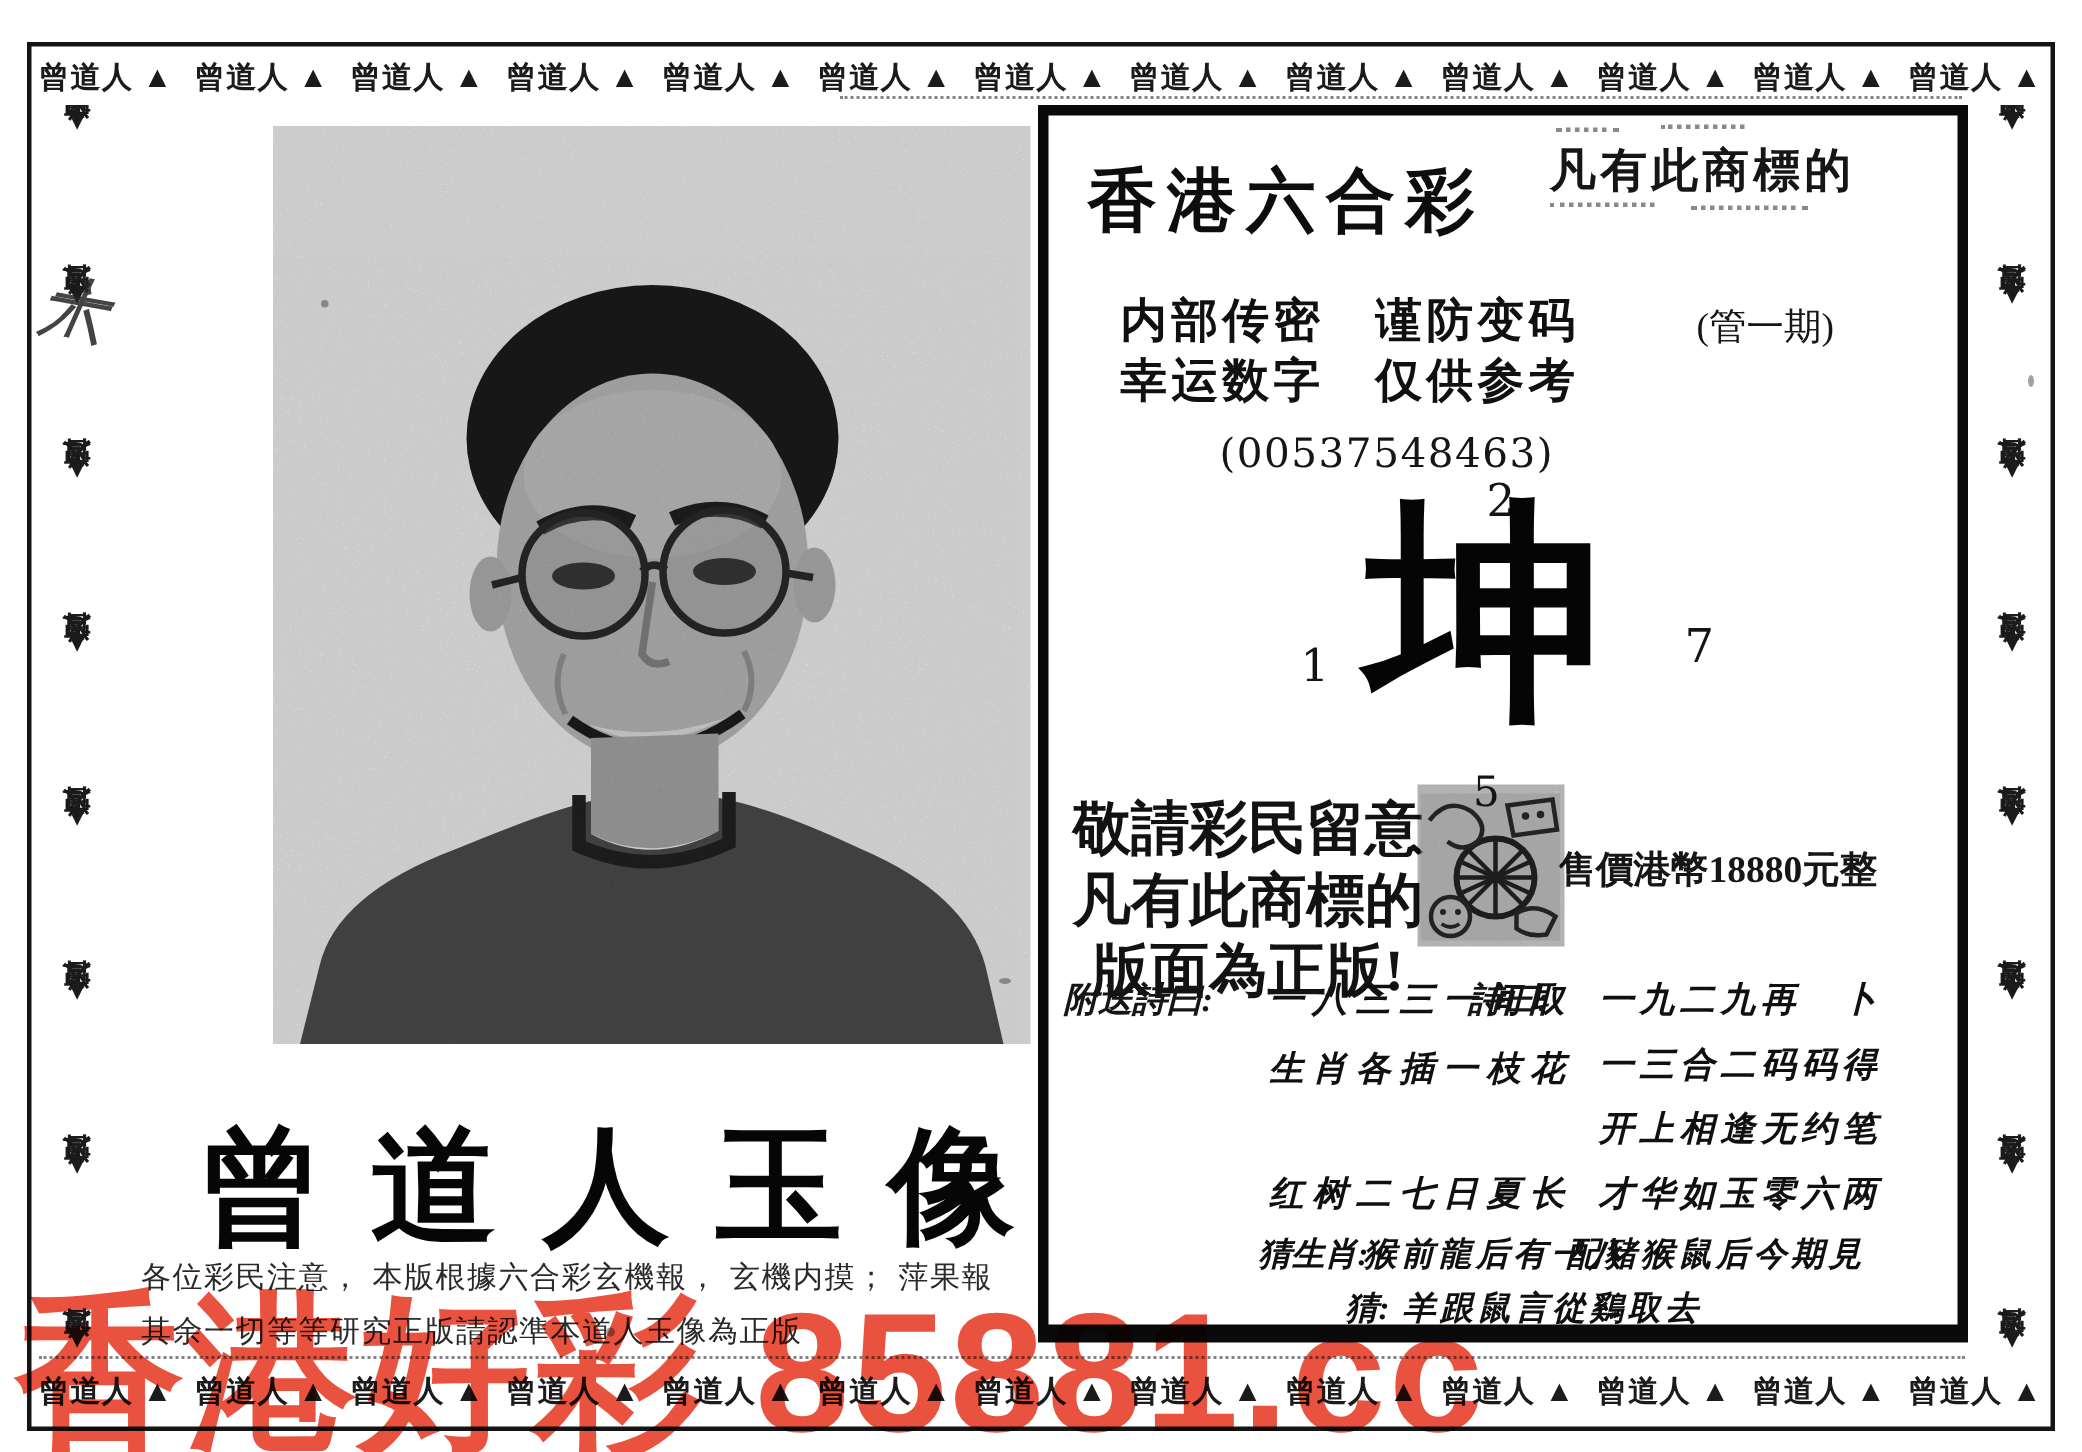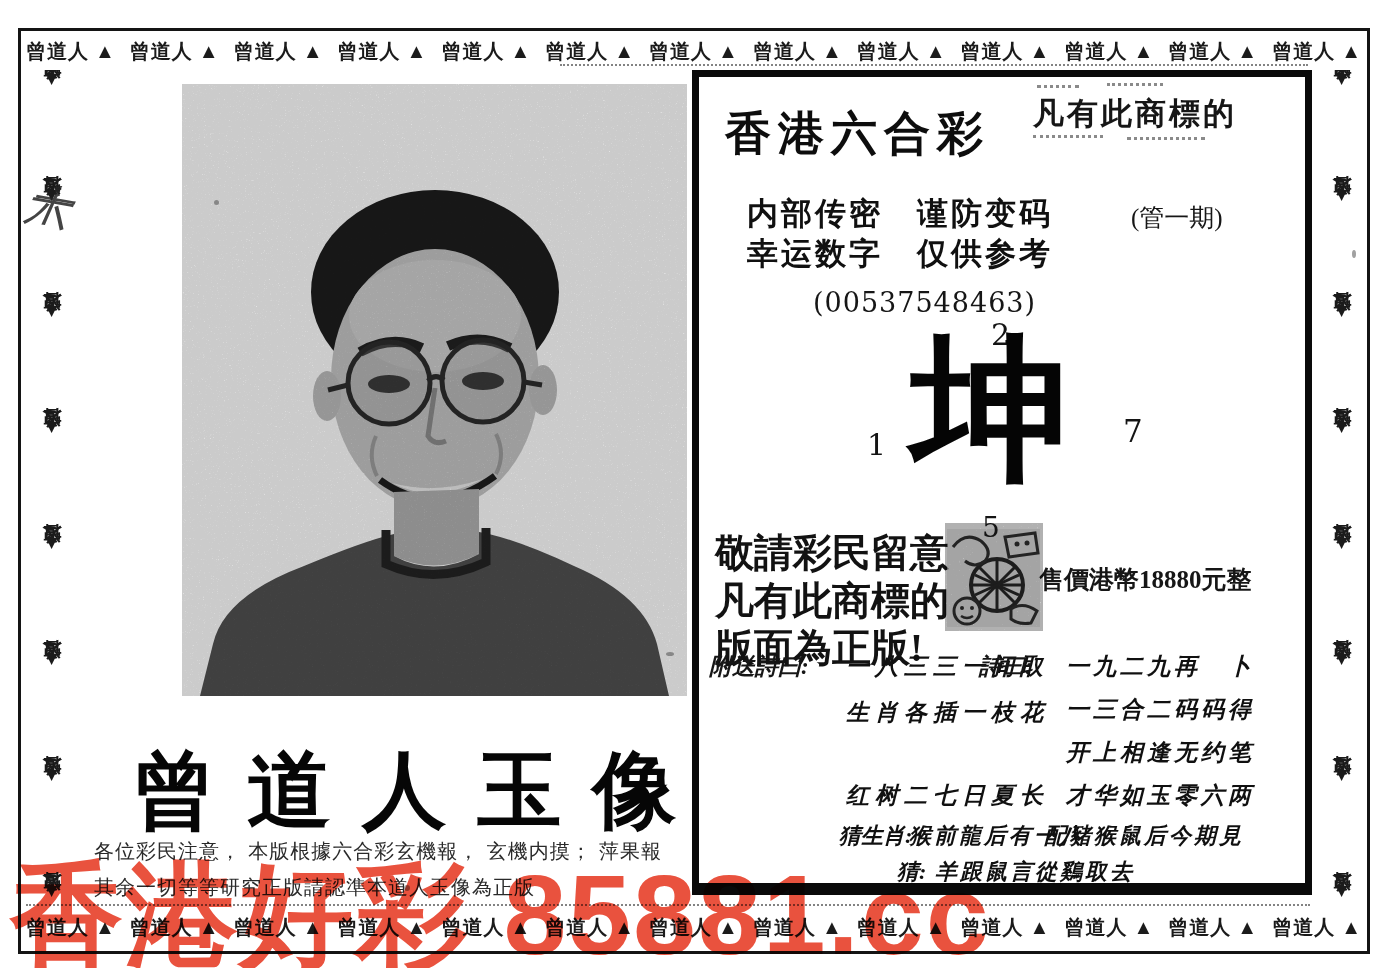--- a/index.html
+++ b/index.html
@@ -50,21 +50,21 @@
   .notice.n1{top:116px;}
   .notice.n2{top:156px;}
   .period-note{left:432px;top:124px;font-size:25px;}
   .serial{left:114px;top:210px;font-size:27px;letter-spacing:1px;font-family:"DejaVu Serif", serif;}
   .num{font-family:"DejaVu Serif", serif;color:#141414;}
   .num.top{left:292px;top:240px;font-size:30px;}
   .num.left{left:168px;top:350px;font-size:30px;}
   .num.right{left:424px;top:336px;font-size:31px;}
   .num.bottom{left:283px;top:434px;font-size:28px;z-index:3;}
   .main-char{left:212px;top:250px;font-size:158px;line-height:1.05;font-weight:900;color:#050505;}
-  .auth-block{left:16px;top:452px;font-size:39px;font-weight:600;line-height:1.22;color:#121212;}
+  .auth-block{left:16px;top:452px;font-size:39px;font-weight:600;line-height:1.22;color:#121212;text-align:center;}
   .price{left:340px;top:486px;font-size:25px;font-weight:600;}
   .poem-label{font-size:23px;font-weight:600;font-style:italic;}
   .poem-line{font-size:23px;font-weight:600;font-style:italic;letter-spacing:6px;color:#101010;margin-left:27px;}
   .guess{font-size:22px;font-weight:600;font-style:italic;color:#101010;}
   .stamp-wrap{left:246px;top:446px;width:98px;height:108px;z-index:2;}
 
   
   .watermark{left:10px;top:840px;font-size:113px;font-weight:900;letter-spacing:2px;
              white-space:nowrap;z-index:40;mix-blend-mode:multiply;opacity:.92;
              font-family:"Liberation Sans", sans-serif;}

